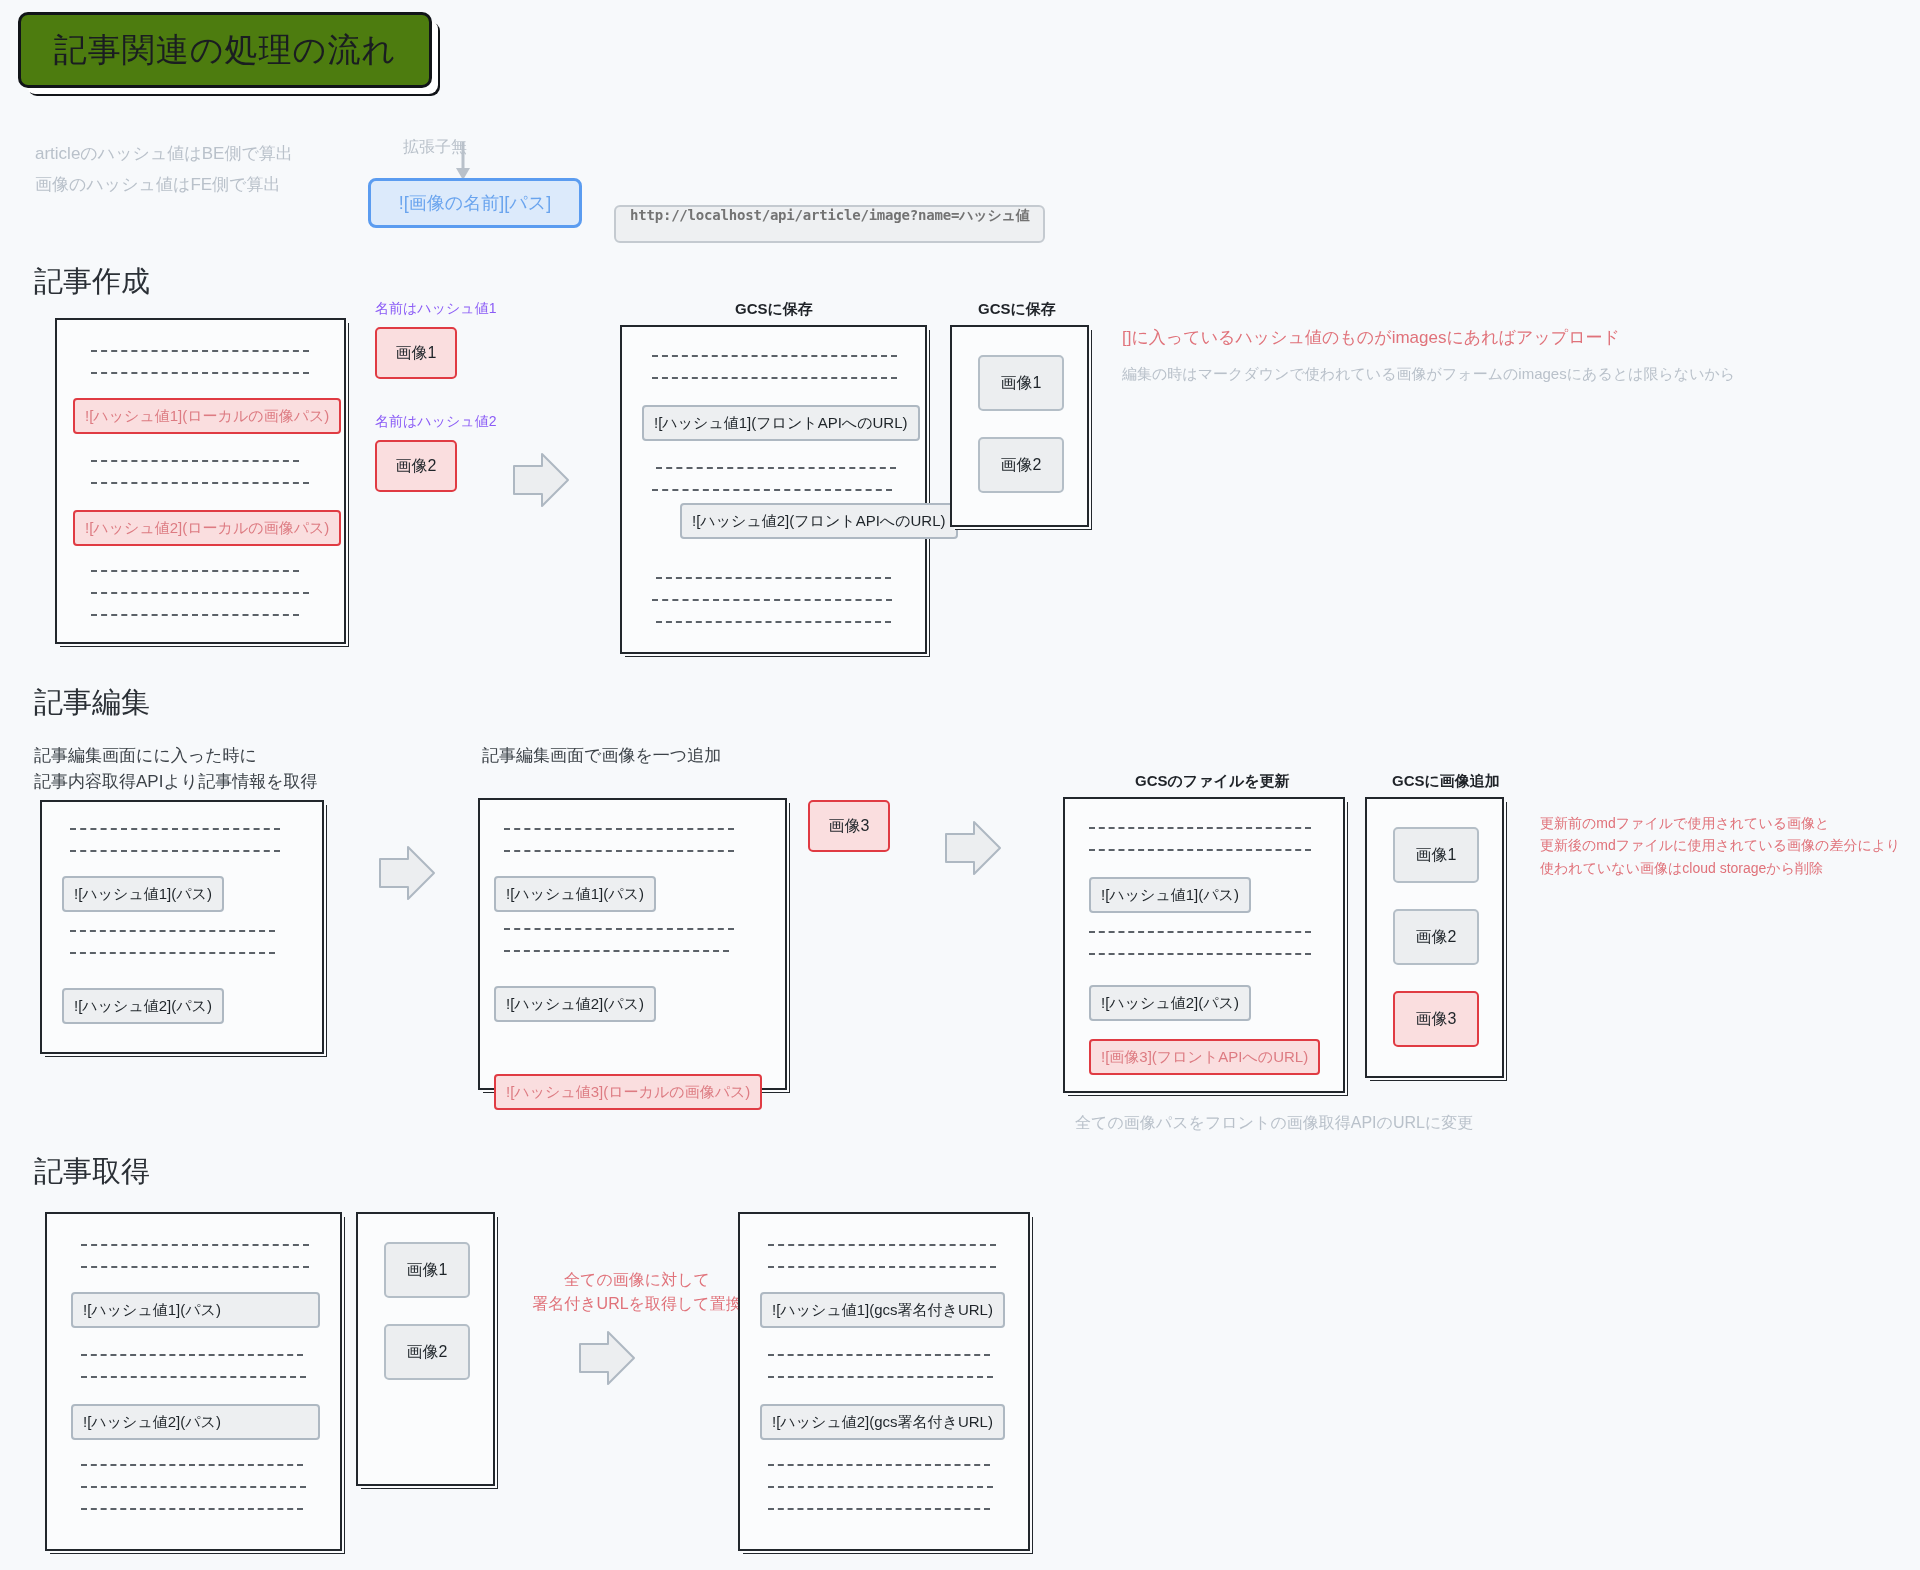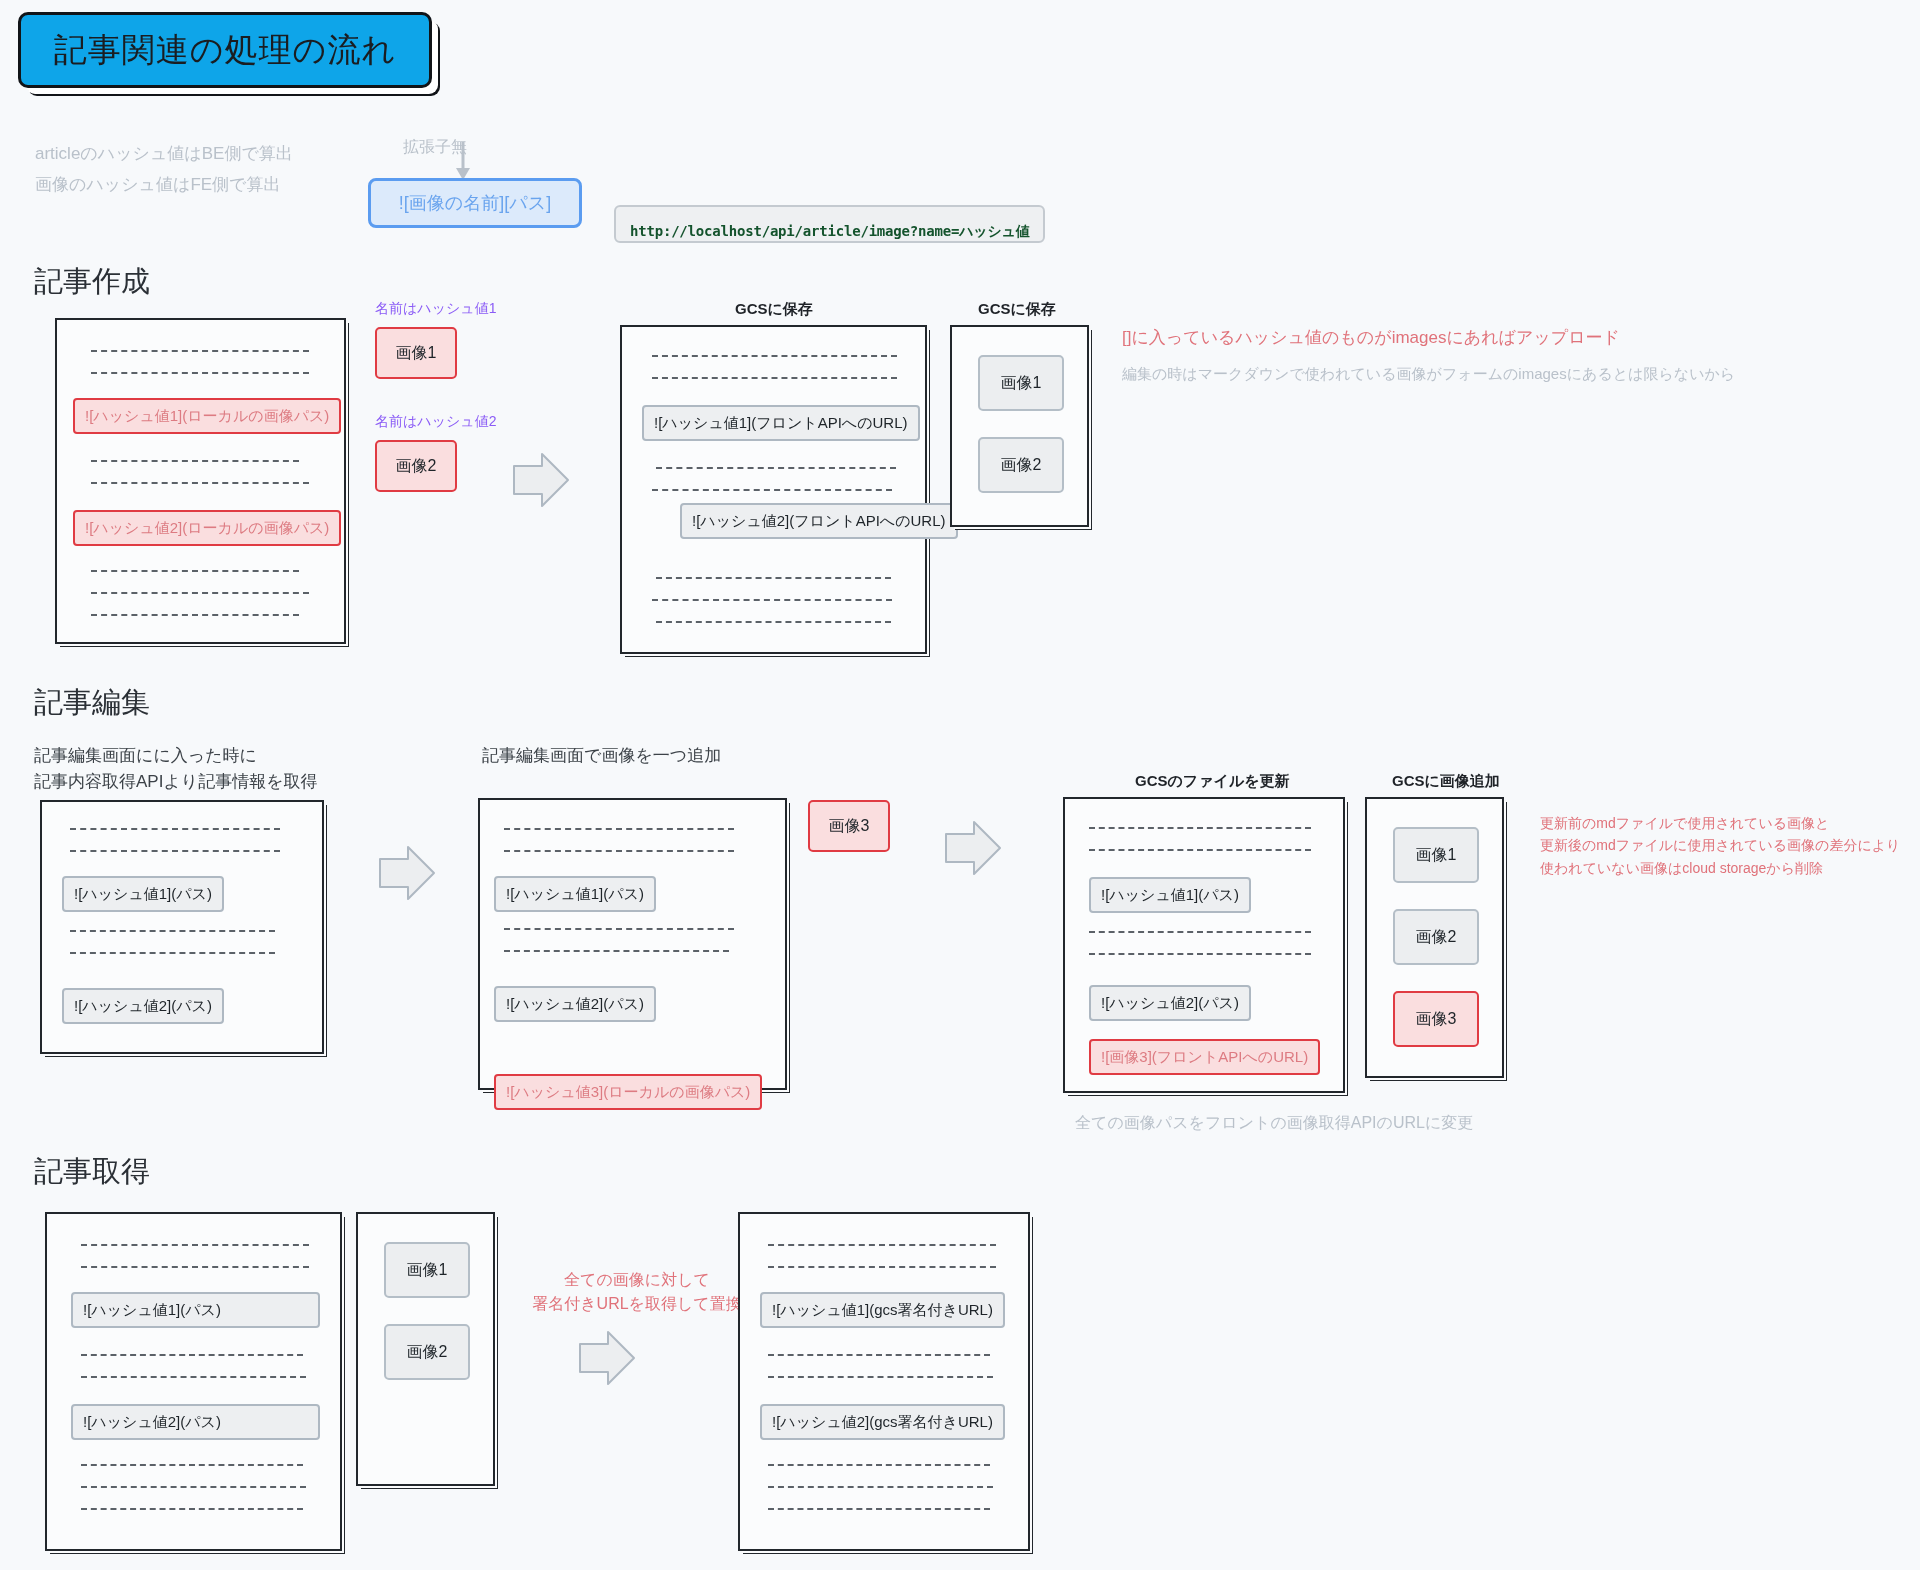--- a/index.html
+++ b/index.html
@@ -11,21 +11,21 @@
     position: relative;
     font-family: "Liberation Sans", "DejaVu Sans", sans-serif;
     overflow: hidden;
   }
   .canvas { position: absolute; left: 0; top: 0; width: 1920px; height: 1570px; }
   .abs { position: absolute; }
 
   
   #title-plate {
     left: 18px; top: 12px; width: 408px; height: 70px;
-    background: #0ea5e9;
+    background: #4d7c0f;
     border: 3px solid #111418;
     border-radius: 10px;
     box-shadow: 7px 7px 0 -1px #ffffff, 9px 9px 0 -1px #111418;
     display: flex; align-items: center; justify-content: center;
   }
   #title-plate .t {
     font-size: 33px; color: #1a1d21; letter-spacing: 1px;
   }
 
   
@@ -42,23 +42,23 @@
     background: #dceafb; border: 3px solid #5b9cf0; border-radius: 8px;
     display: flex; align-items: center; justify-content: center;
     color: #6aa4ee; font-size: 18px;
   }
   #arrow-down-ext { left: 452px; top: 142px; width: 22px; height: 40px; }
 
   
   #url-pill {
     left: 614px; top: 205px; height: 34px; padding: 0 14px;
     background: #eef0f2; border: 2px solid #c4cad0; border-radius: 6px;
-    display: flex; align-items: flex-end;
+    display: flex; align-items: flex-start;
     font-family: "DejaVu Sans Mono", "Liberation Mono", monospace;
-    font-size: 14px; font-weight: bold; color: #14532d; letter-spacing: -0.2px;
+    font-size: 14px; font-weight: bold; color: #737373; letter-spacing: -0.2px;
   }
 
   
   .sheet {
     background: #fbfcfd;
     border: 2.5px solid #22272c;
     box-shadow: 3px 3px 0 -1px #fbfcfd, 4px 4px 0 -1px #22272c;
   }
   .sheet-inner { position: relative; width: 100%; height: 100%; }
   .dash {

